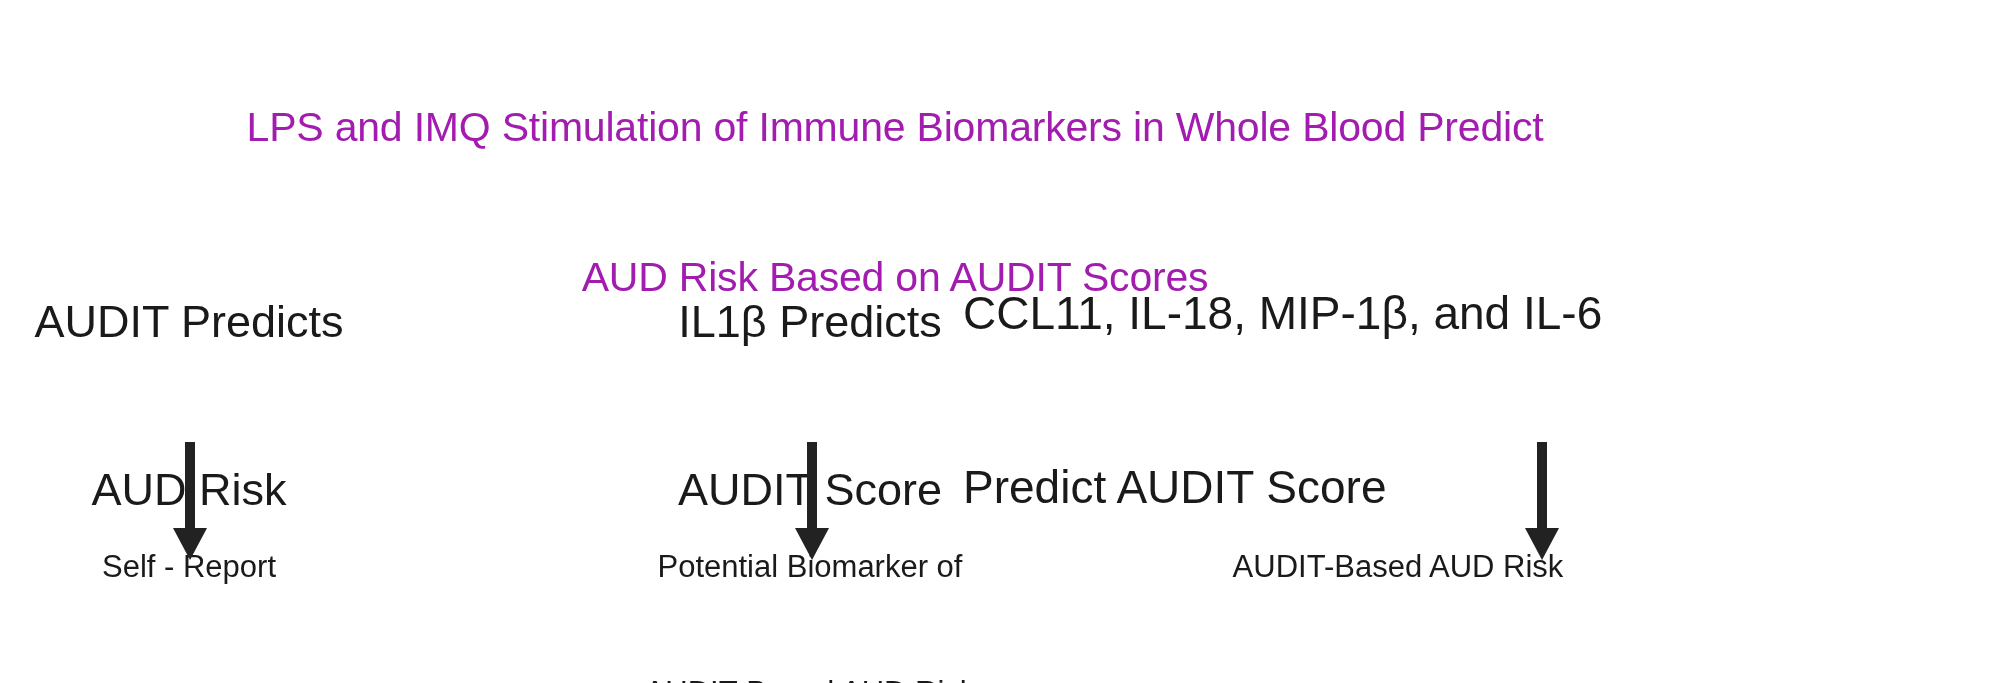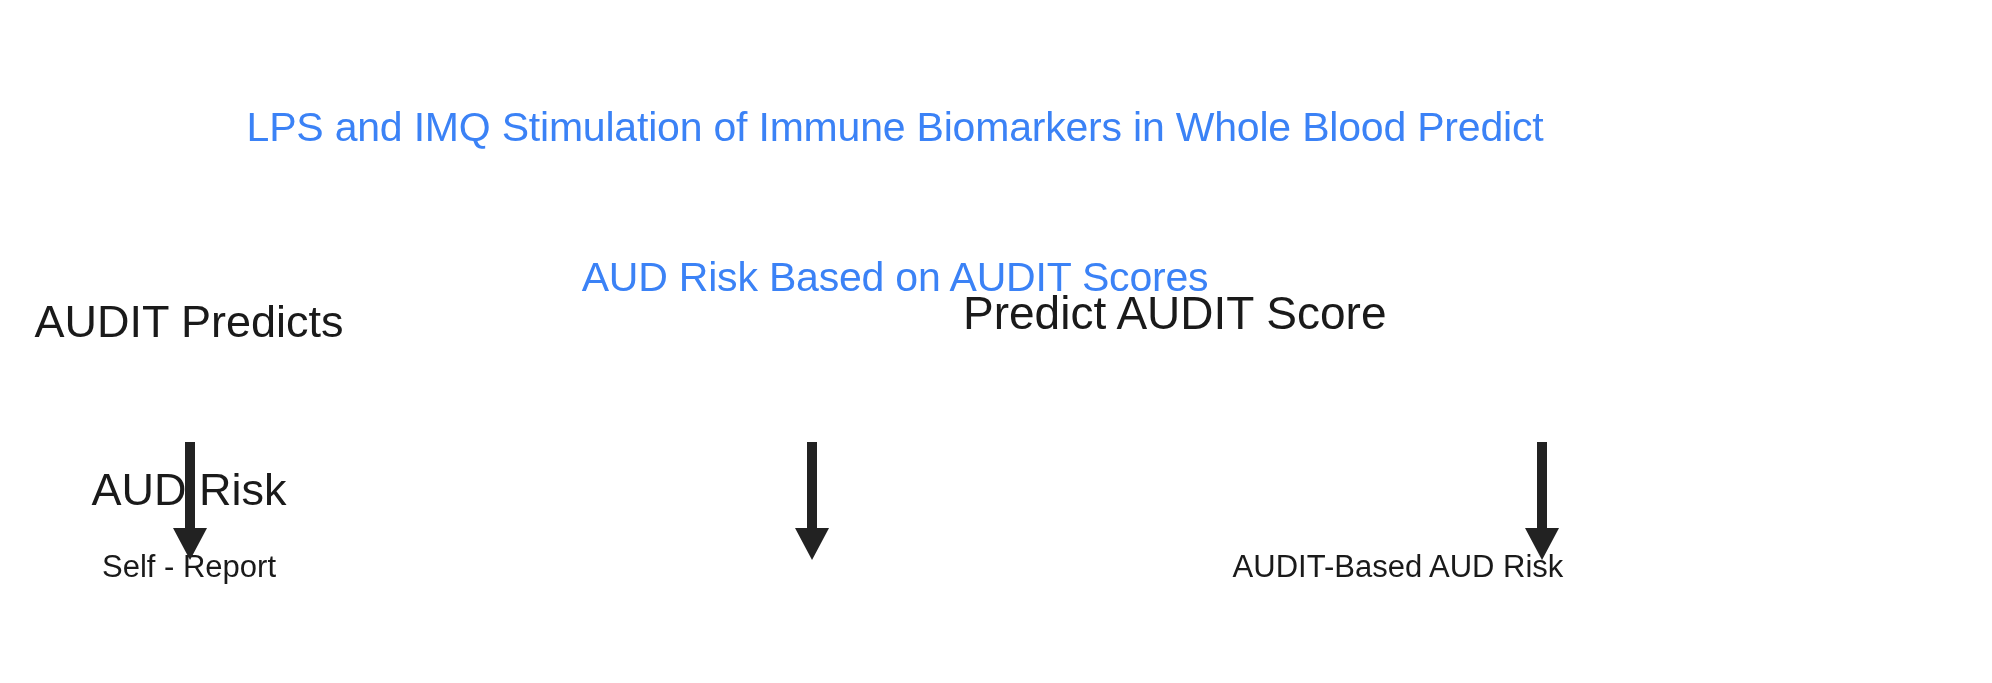--- a/index.html
+++ b/index.html
@@ -27,21 +27,21 @@
   .figure-title {
     position: absolute;
     left: 0;
     top: 2px;
     width: 1790px;
     text-align: center;
     font-size: 41px;
     line-height: 50px;
     font-weight: 400;
     letter-spacing: -0.2px;
-    color: #3b82f6;
+    color: #a21caf;
     white-space: pre;
   }
   .figure-title .tline { display: block; }
 
   
   .col {
     position: absolute;
   }
 
   .col-head {
@@ -131,23 +131,34 @@
   <div class="col" id="col-1">
     <div class="col-head">
       <span class="hline">AUDIT Predicts</span>
       <span class="hline">AUD Risk</span>
     </div>
     <div class="col-foot">
       <span class="fline">Self - Report</span>
     </div>
   </div>
 
+  <div class="col" id="col-2">
+    <div class="col-head">
+      <span class="hline">IL1β Predicts</span>
+      <span class="hline">AUDIT Score</span>
+    </div>
+    <div class="col-foot">
+      <span class="fline">Potential Biomarker of</span>
+      <span class="fline">AUDIT-Based AUD Risk</span>
+    </div>
+  </div>
 
   <div class="col" id="col-3">
     <div class="col-head">
+      <span class="hline">CCL11, IL-18, MIP-1β, and IL-6</span>
       <span class="hline">Predict AUDIT Score</span>
     </div>
     <div class="col-foot">
       <span class="fline">AUDIT-Based AUD Risk</span>
     </div>
   </div>
 
   <svg class="arrow" id="arrow-1" width="44" height="124" viewBox="0 0 44 124" aria-hidden="true">
     <rect x="17" y="2" width="10" height="90" fill="#222222"></rect>
     <polygon points="5,88 39,88 22,120" fill="#222222"></polygon>

